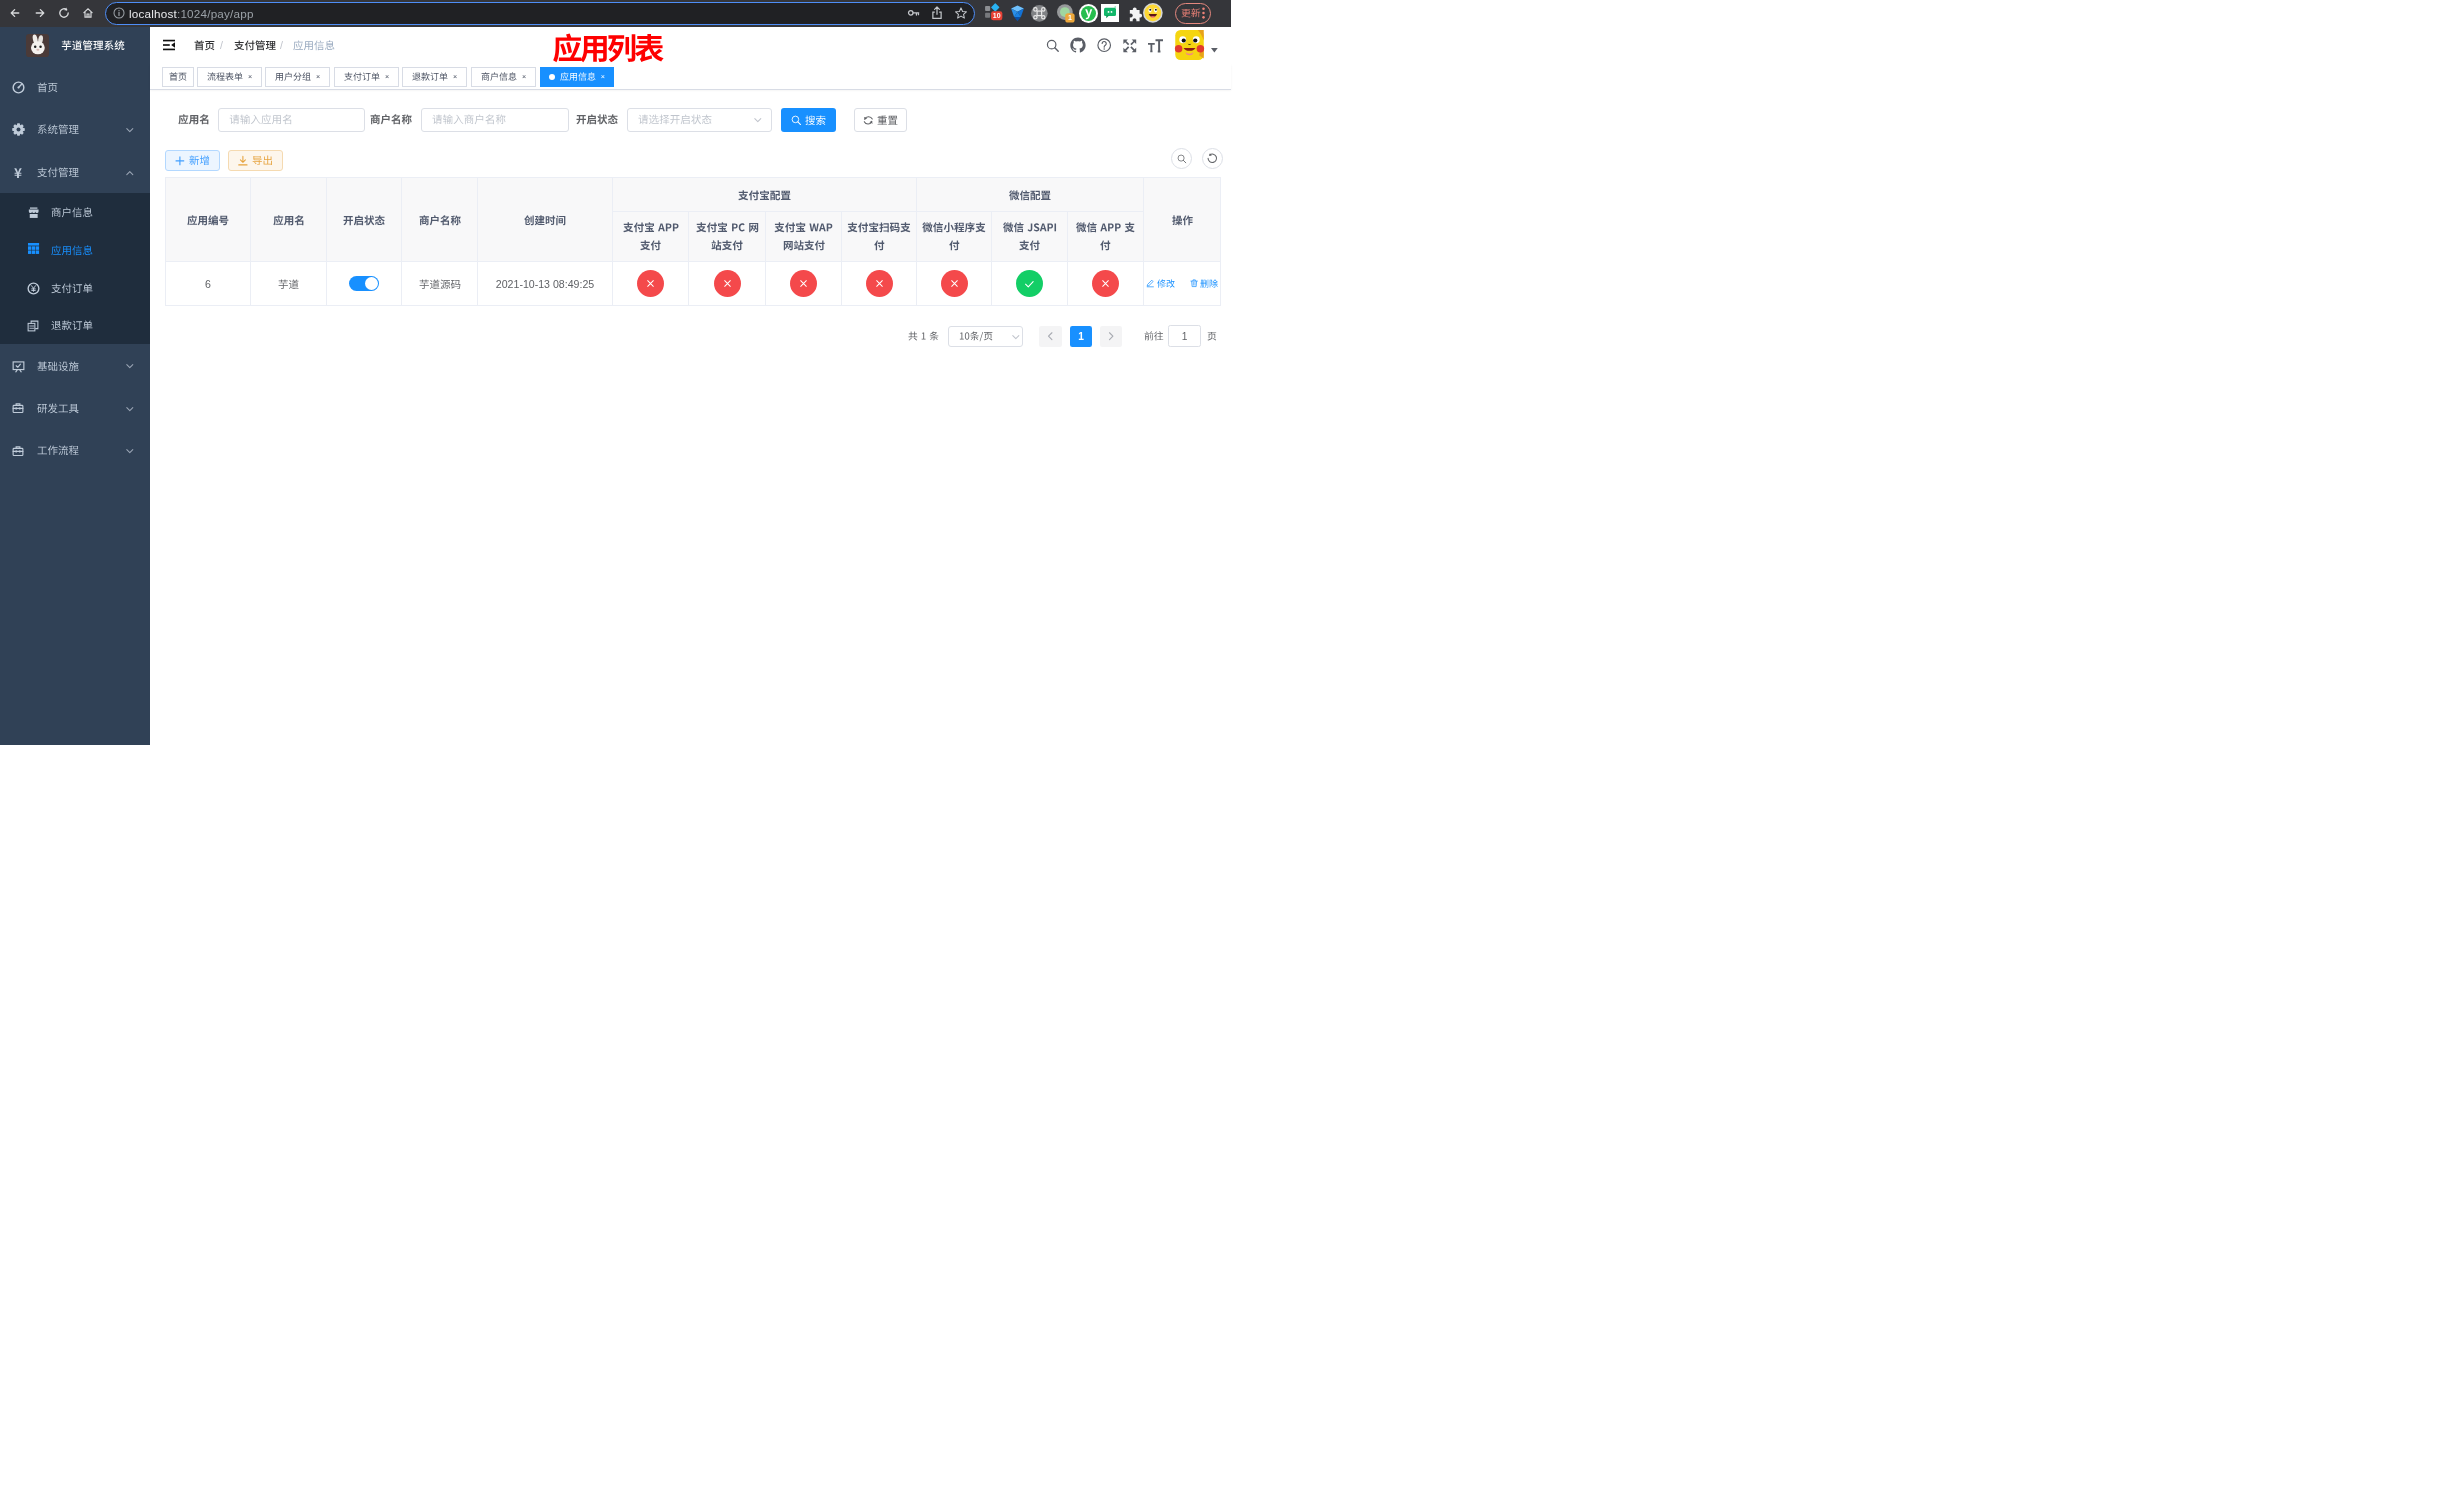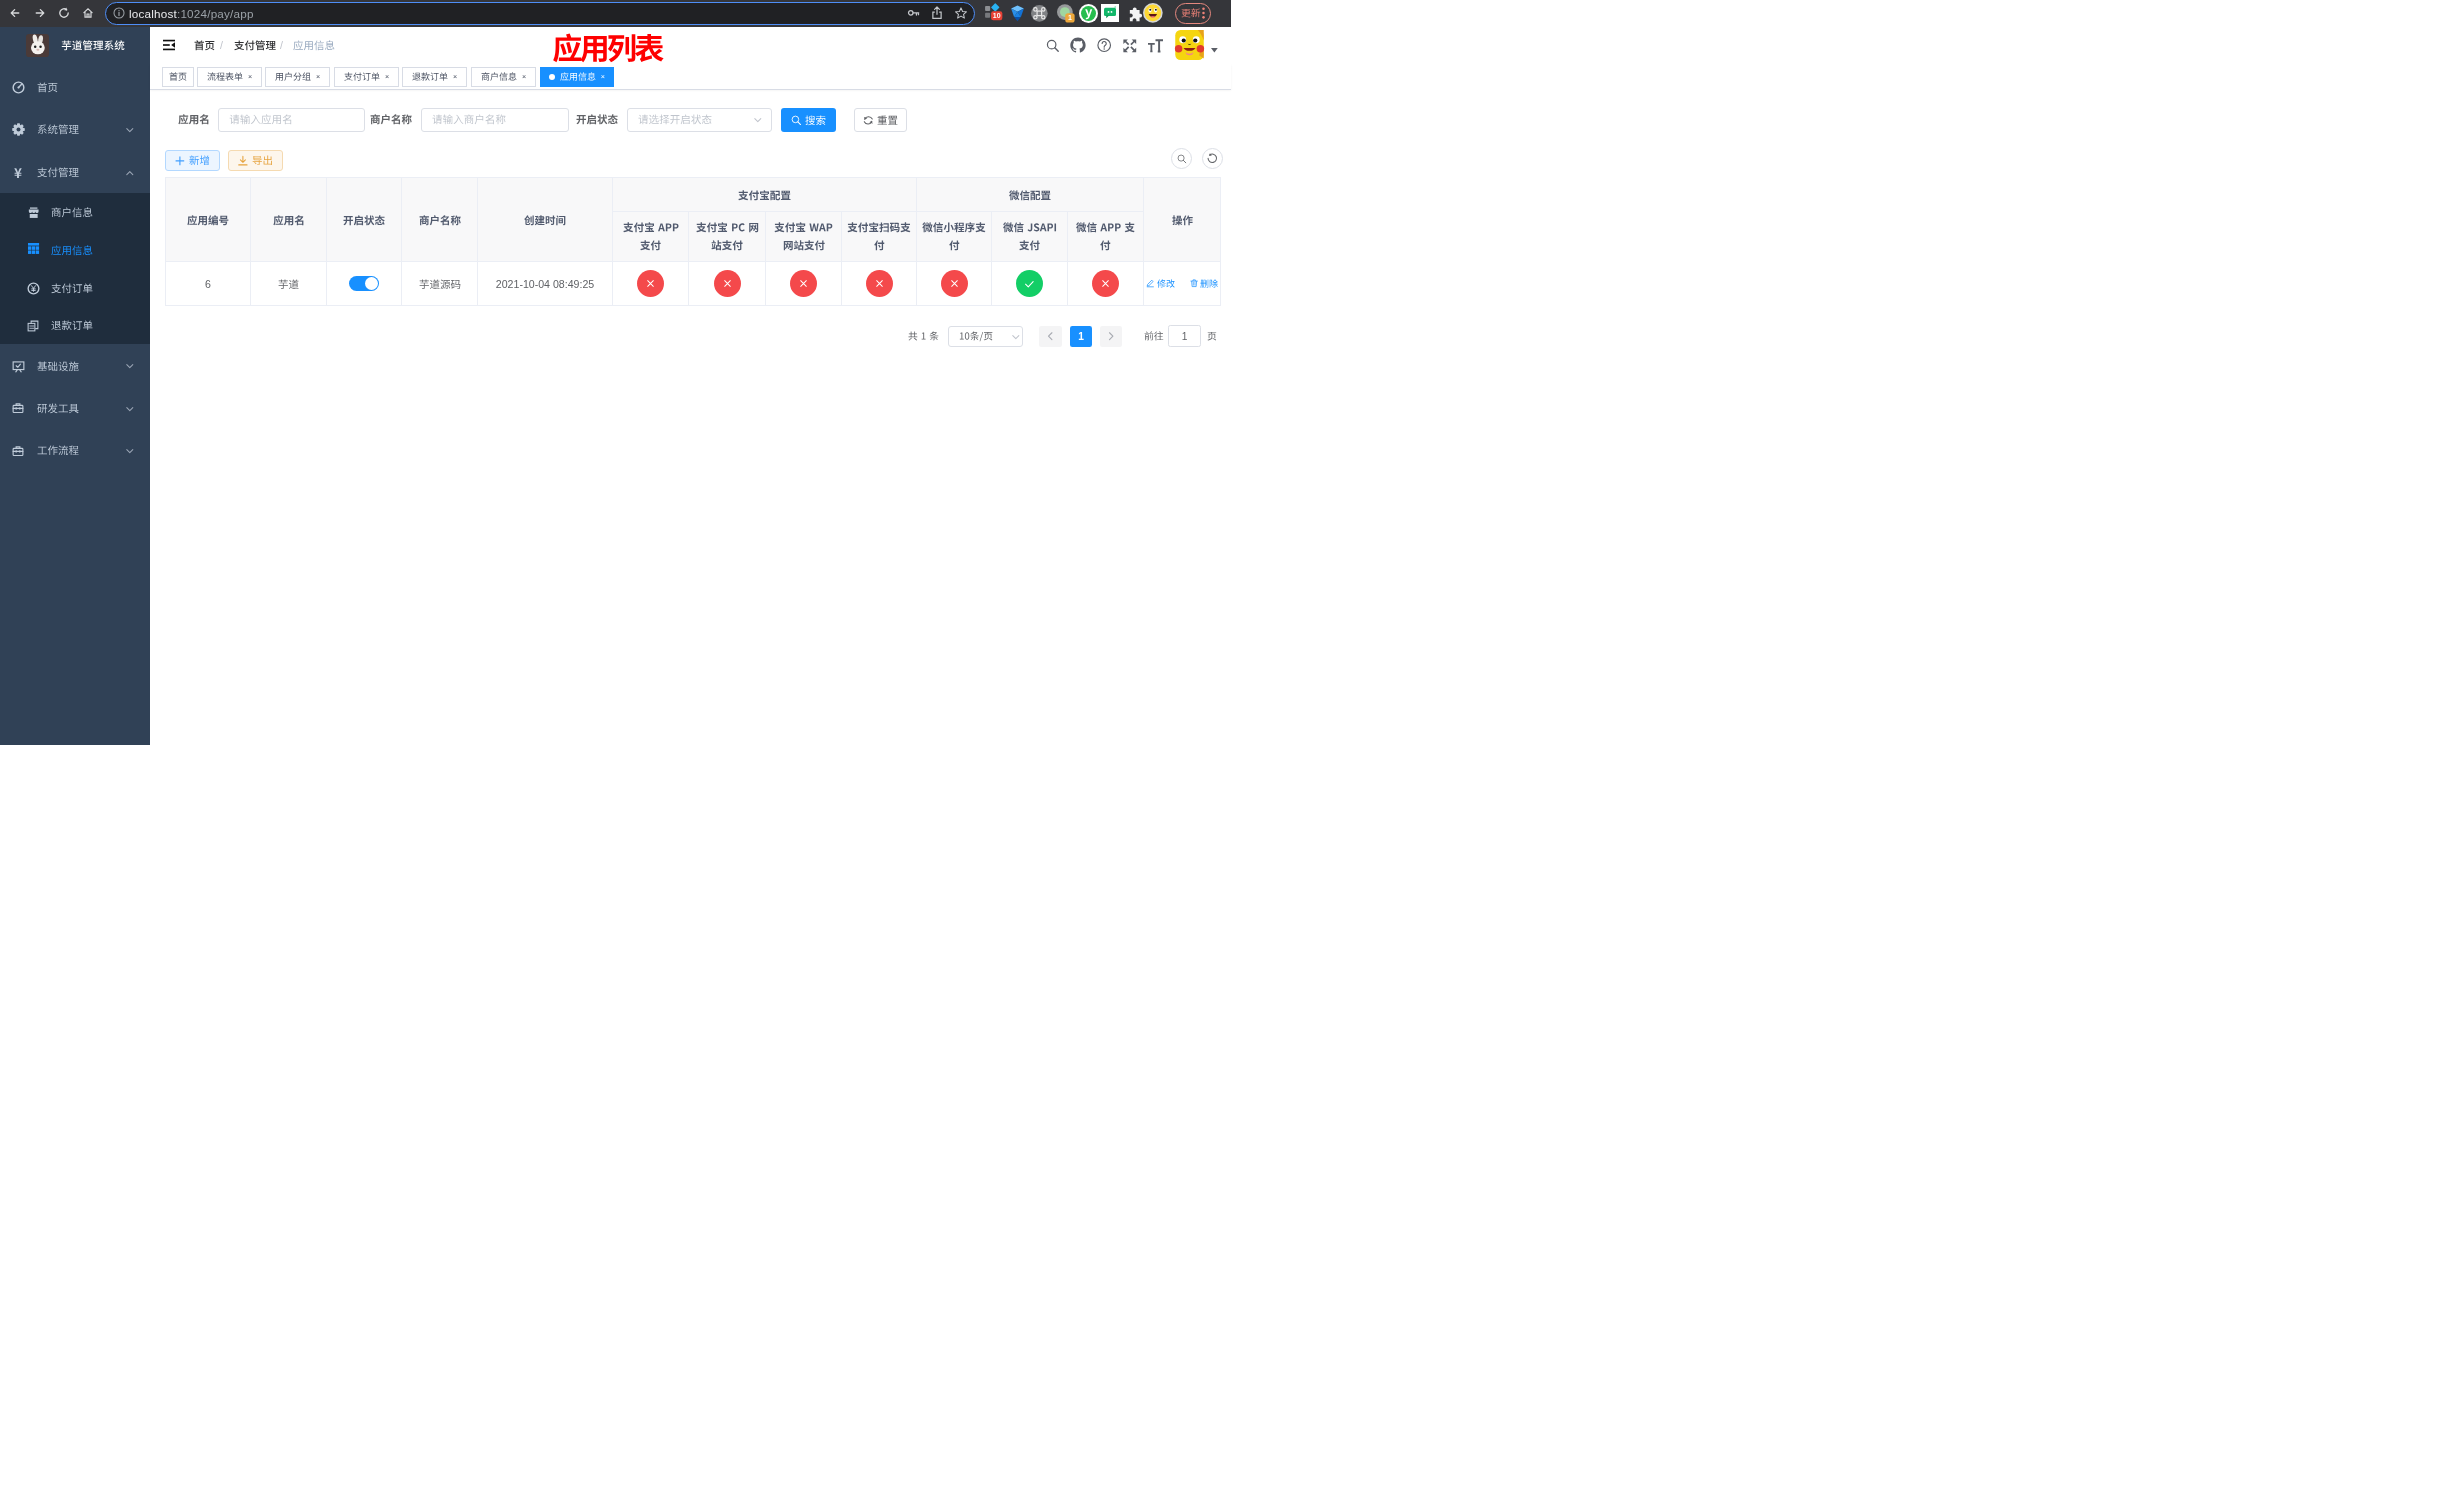--- a/index.html
+++ b/index.html
@@ -682,21 +682,21 @@
             <div style="position:absolute;left:0;top:0;width:30px;height:15px;border-radius:7.6px;background:#1890ff"></div>
             <div style="position:absolute;left:16.3px;top:1.1px;width:13px;height:13px;border-radius:50%;background:#fff"></div>
           </div>
         </td>
         <td style="border:0.8px solid #ebeef5;background:#fff;text-align:center;padding:0;color:#606266;font-size:10.6px;"><svg class="tx" style="width:42px;height:10.6px;fill:#606266;vertical-align:middle;" viewBox="0 -880 4000 1000">
             <use href="#R828b"></use>
             <use href="#R9053" x="1000"></use>
             <use href="#R6e90" x="2000"></use>
             <use href="#R7801" x="3000"></use>
           </svg></td>
-        <td style="border:0.8px solid #ebeef5;background:#fff;text-align:center;padding:0;color:#606266;font-size:10.6px;">2021-10-04 08:49:25</td>
+        <td style="border:0.8px solid #ebeef5;background:#fff;text-align:center;padding:0;color:#606266;font-size:10.6px;">2021-10-13 08:49:25</td>
         <td style="border:0.8px solid #ebeef5;background:#fff;text-align:center;padding:0;color:#606266;font-size:10.6px;">
           <div style="position:relative;width:27px;height:27px;margin:0 auto">
             <div style="position:absolute;inset:0;border-radius:50%;background:#f4494b"></div>
             <svg style="position:absolute;left:10px;top:10px;width:7px;height:7px;overflow:visible;" viewBox="0 0 9.2 9.2">
               <path d="M0.6 0.6 L8.6 8.6 M8.6 0.6 L0.6 8.6" stroke="#fff" stroke-width="1.35" stroke-linecap="butt" stroke-linejoin="round" fill="none"></path>
             </svg>
           </div>
         </td>
         <td style="border:0.8px solid #ebeef5;background:#fff;text-align:center;padding:0;color:#606266;font-size:10.6px;">
           <div style="position:relative;width:27px;height:27px;margin:0 auto">

